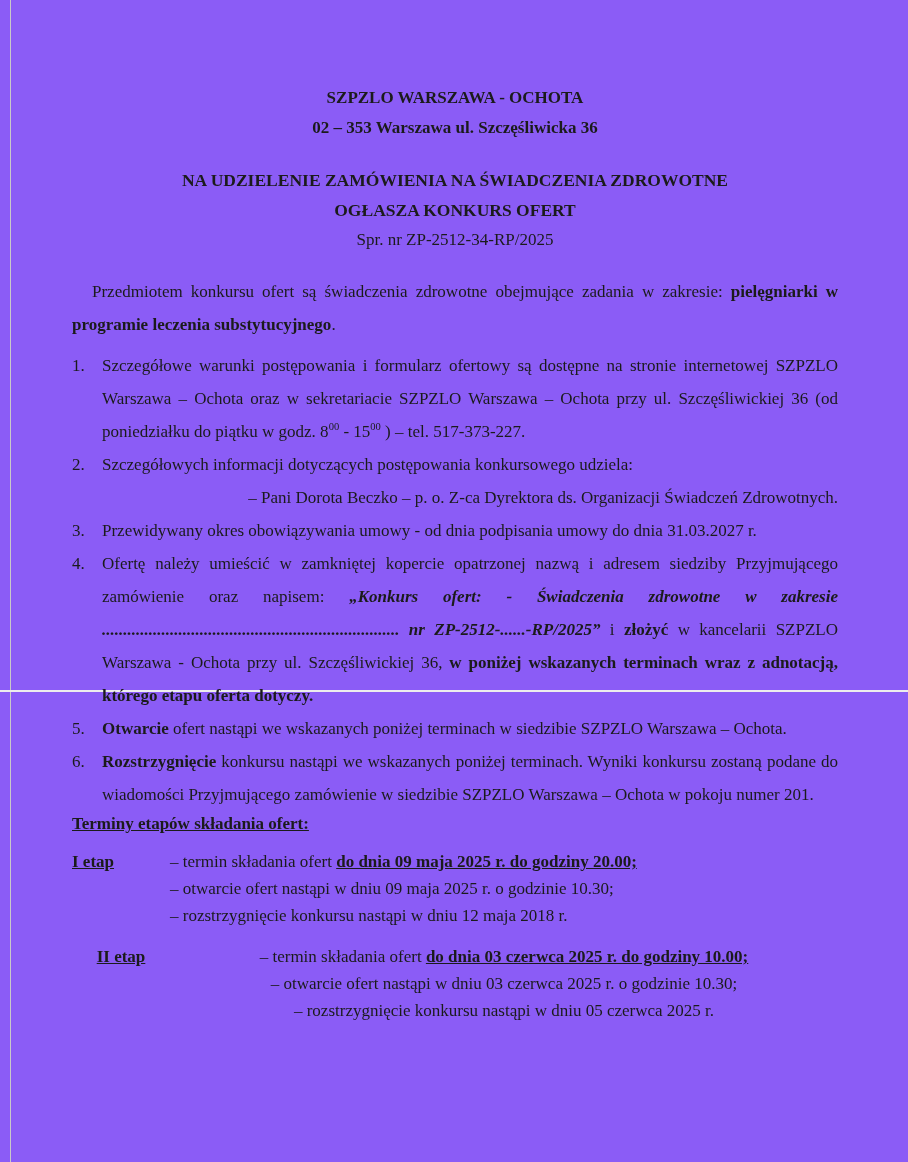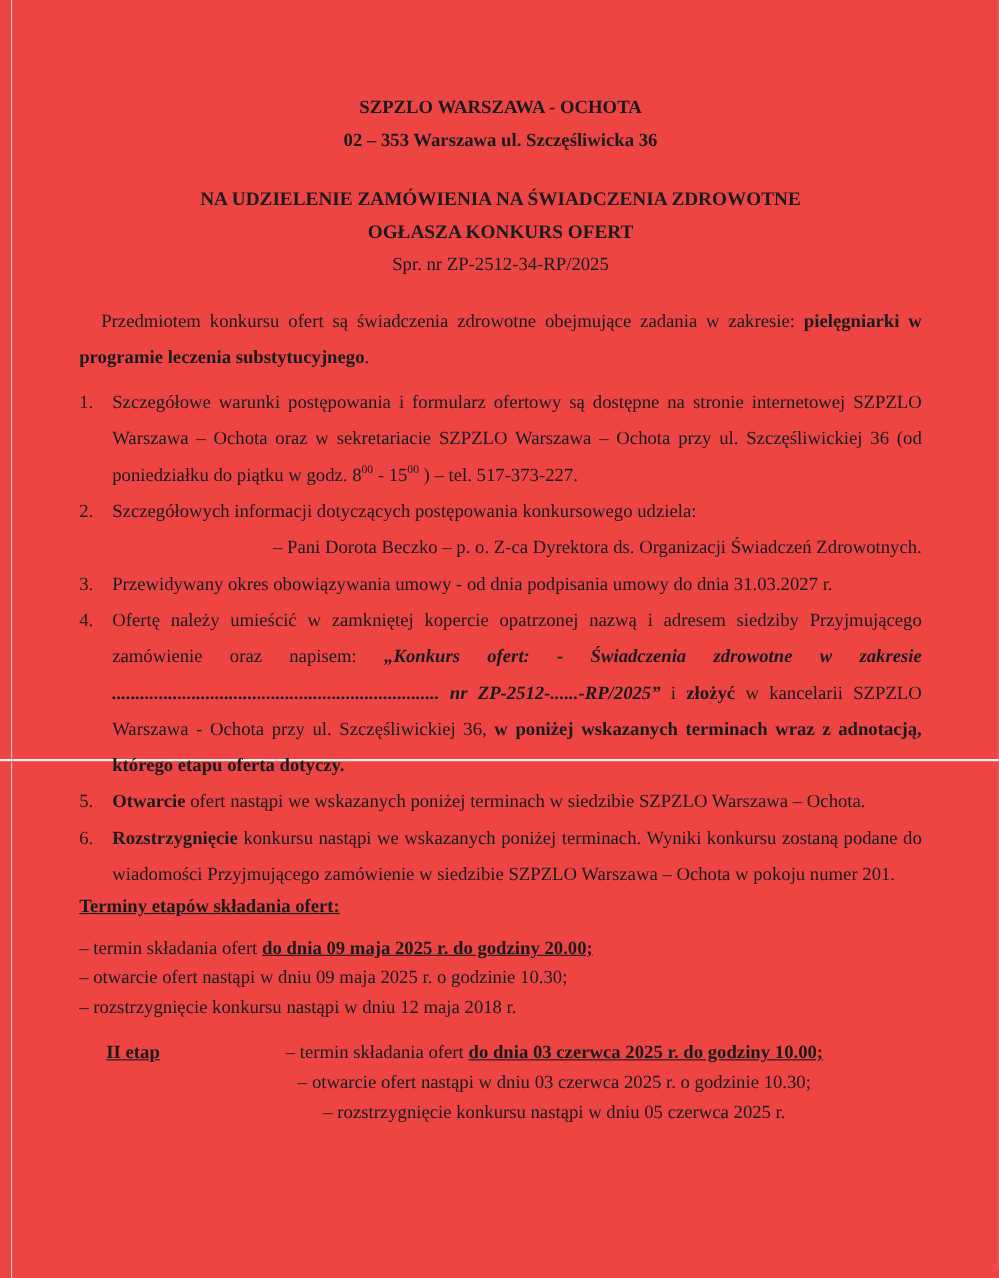--- a/index.html
+++ b/index.html
@@ -11,21 +11,21 @@
     height: 1162px;
     background: #ffffff;
     font-family: "Liberation Serif", "DejaVu Serif", serif;
     color: #1b1b1b;
     position: relative;
     overflow: hidden;
   }
   .page {
     position: absolute;
     inset: 0;
-    background: #ef4444;
+    background: #8b5cf6;
   }
   
   .scan-vline {
     position: absolute;
     left: 10px;
     top: 0;
     width: 1px;
     height: 100%;
     background: #c9c9c9;
   }
@@ -146,20 +146,21 @@
       </div>
       <div class="li">
         <span class="num">6.</span>
         <div class="li-body"><span class="b">Rozstrzygnięcie</span><span> konkursu nastąpi we wskazanych poniżej terminach. Wyniki konkursu zostaną podane do wiadomości Przyjmującego zamówienie w siedzibie SZPZLO Warszawa – Ochota w pokoju numer 201.</span></div>
       </div>
     </div>
 
     <div class="terms-heading">Terminy etapów składania ofert:</div>
 
     <div class="stage">
+      <div class="stage-label">I etap</div>
       <div class="stage-lines">
         <div><span>– termin składania ofert </span><span class="b u">do dnia 09 maja 2025 r. do godziny 20.00;</span></div>
         <div><span>– otwarcie ofert nastąpi  w dniu  09 maja 2025 r. o godzinie 10.30;</span></div>
         <div><span>– rozstrzygnięcie konkursu nastąpi w dniu 12 maja 2018 r.</span></div>
       </div>
     </div>
 
     <div class="stage second">
       <div class="stage-label">II etap</div>
       <div class="stage-lines">

